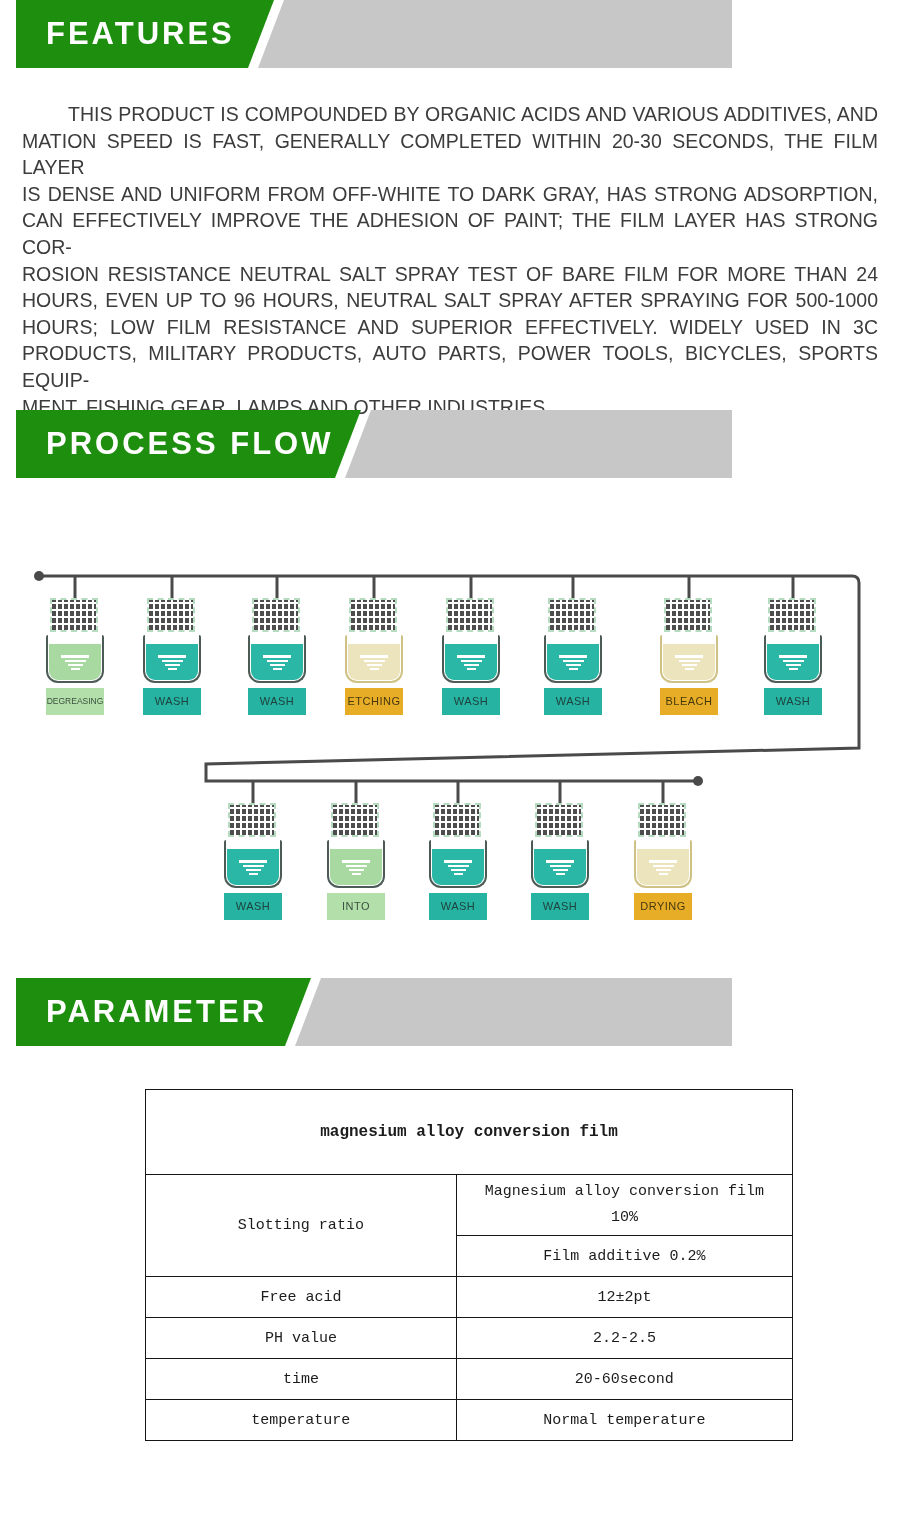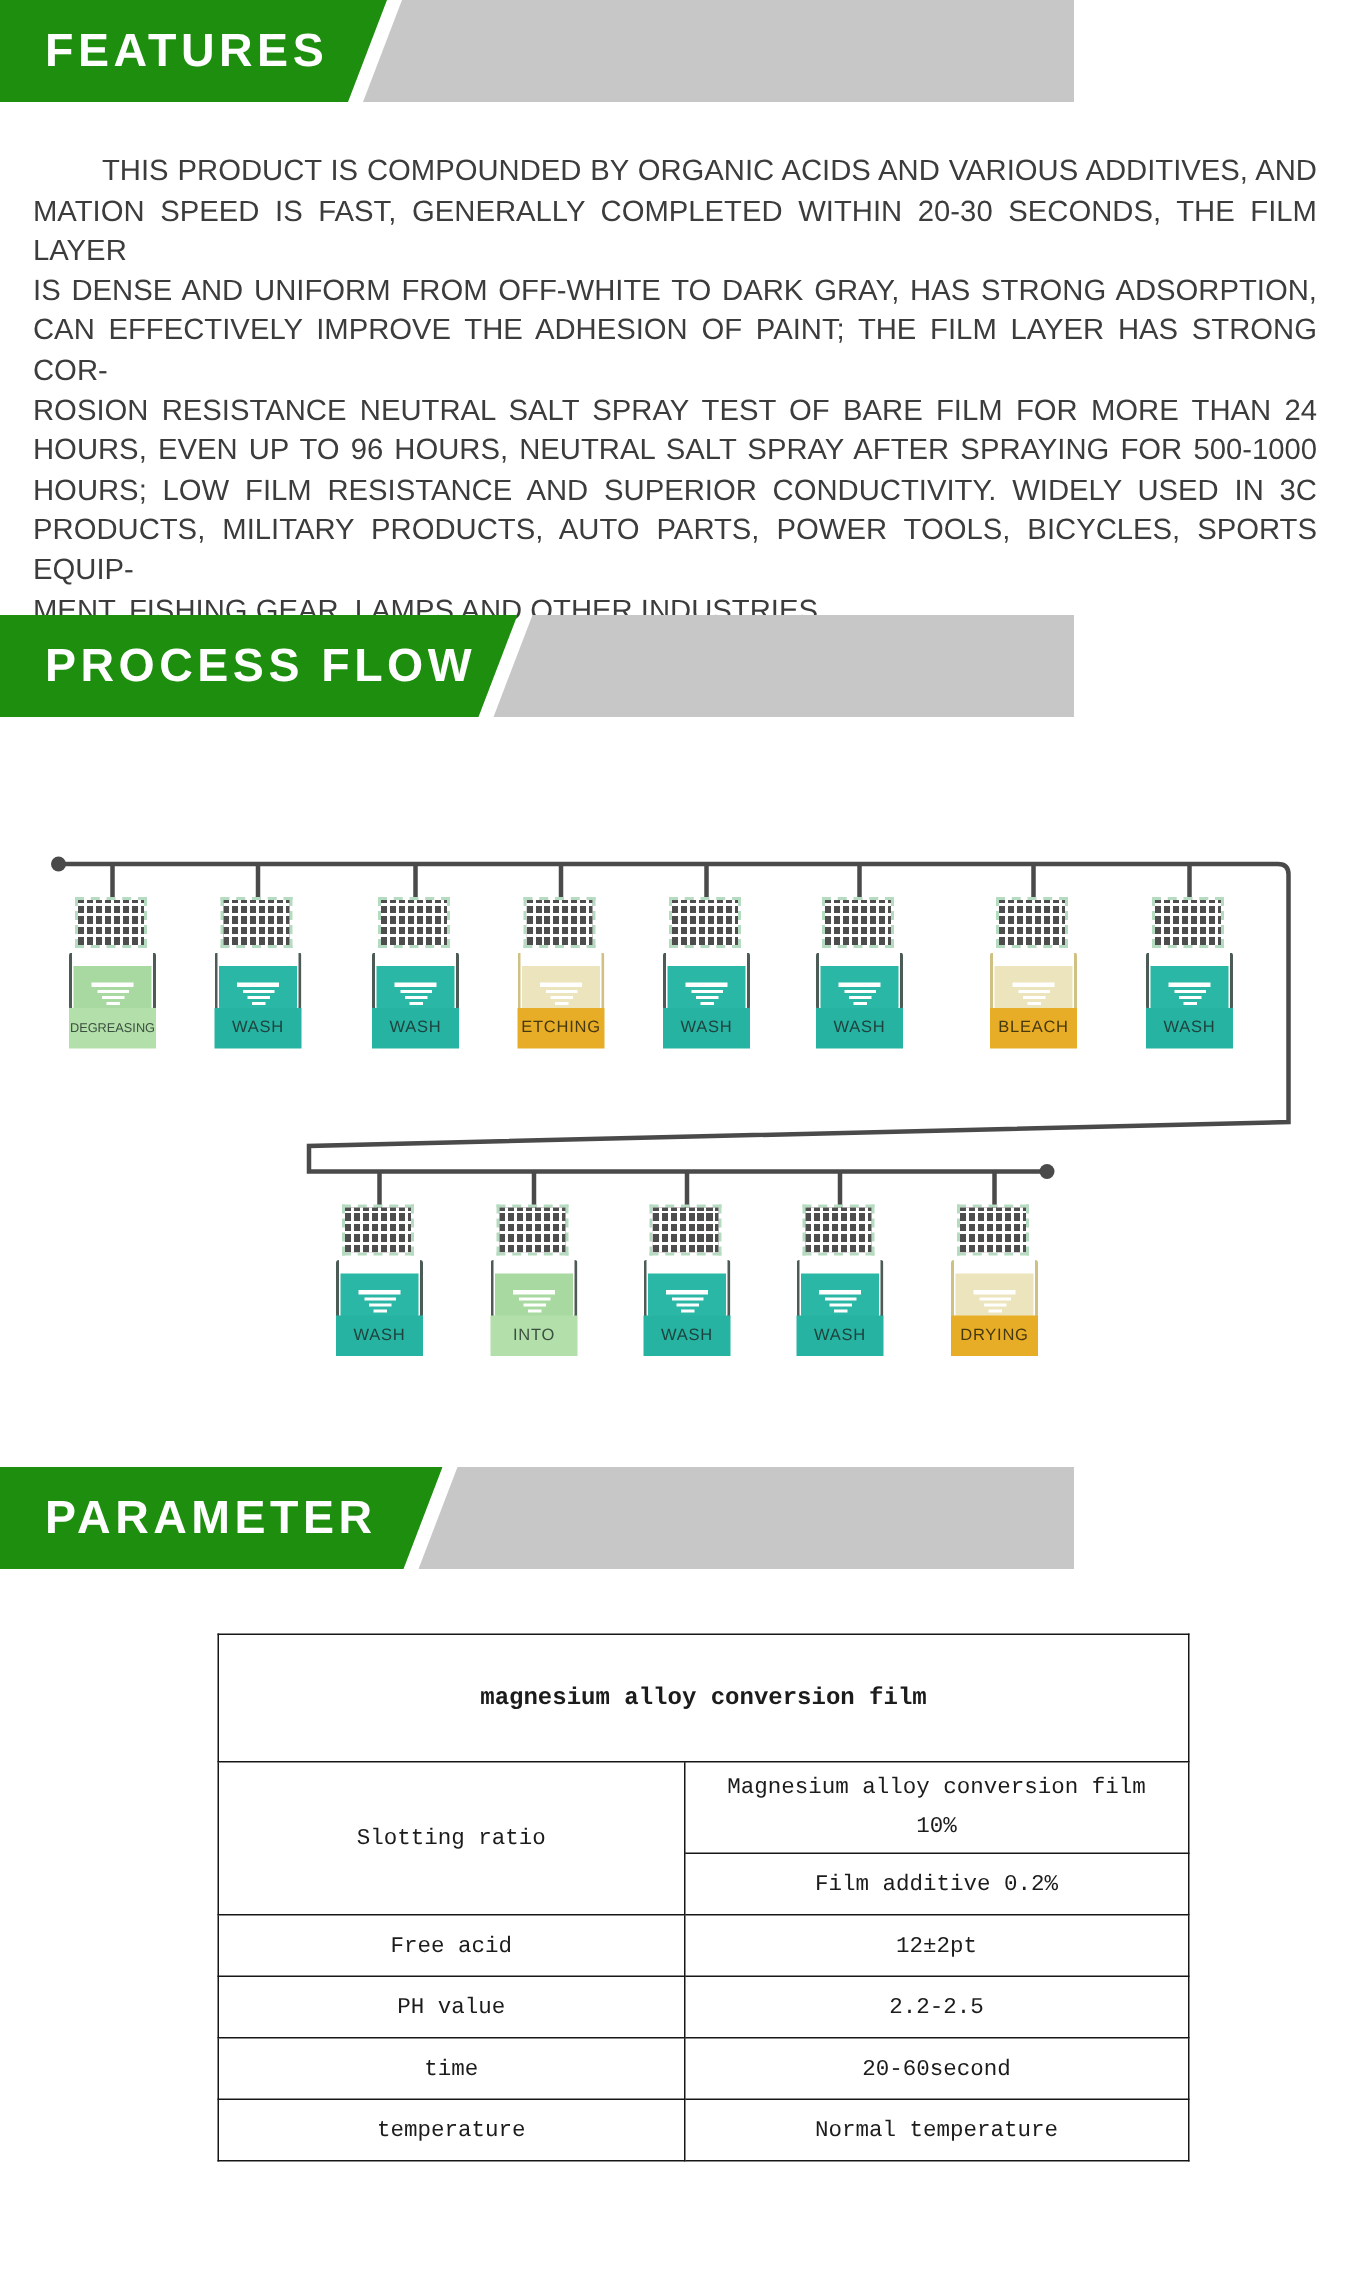--- a/index.html
+++ b/index.html
@@ -1,20 +1,20 @@
 <!DOCTYPE html>
 <html><head>
 <meta charset="utf-8">
 <style>
   html,body{margin:0;padding:0;background:#fff;}
   #page{position:relative;width:900px;height:1518px;background:#fff;overflow:hidden;
         font-family:"Liberation Sans","DejaVu Sans",sans-serif;}
 
   
-  .banner{position:absolute;left:0;width:716px;height:68px;}
+  .banner{position:absolute;left:16px;width:716px;height:68px;}
   .b-gray{position:absolute;inset:0;background:#c7c7c7;}
   .b-green{position:absolute;inset:0;background:#1e8e0f;}
   .b-title{position:absolute;left:30px;top:0;height:68px;line-height:68px;
            color:#fff;font-size:31px;font-weight:700;letter-spacing:3px;}
   .banner-features{top:0;}
   .banner-features .b-green{clip-path:polygon(0 0,258px 0,232px 68px,0 68px);}
   .banner-features .b-gray{clip-path:polygon(268px 0,900px 0,900px 68px,242px 68px);}
   .banner-process{top:410px;}
   .banner-process .b-green{clip-path:polygon(0 0,345px 0,319px 68px,0 68px);}
   .banner-process .b-gray{clip-path:polygon(355px 0,900px 0,900px 68px,329px 68px);}
@@ -44,21 +44,21 @@
         border:2px solid var(--outline);border-top:none;
         border-radius:2px 2px 12px 12px;background:#fff;}
   .liquid{position:absolute;left:1px;right:1px;top:9px;bottom:1px;
           border-radius:0 0 9px 9px;background:var(--liq);
           display:flex;align-items:center;justify-content:center;}
   .stack{width:28px;height:15px;background:
      linear-gradient(#fff,#fff) 50% 0/28px 3px no-repeat,
      linear-gradient(#fff,#fff) 50% 5px/21px 2px no-repeat,
      linear-gradient(#fff,#fff) 50% 9px/15px 2px no-repeat,
      linear-gradient(#fff,#fff) 50% 13px/9px 2px no-repeat;}
-  .t-label{position:absolute;left:0;top:74px;width:58px;height:27px;
+  .t-label{position:absolute;left:0;top:90px;width:58px;height:27px;
            background:var(--lab);color:var(--labtext);
            font-size:11px;letter-spacing:.5px;text-align:center;line-height:27px;}
   .t-label.long{font-size:8.5px;letter-spacing:0;}
   .teal{--liq:#2bb7a6;--lab:#26b3a2;--labtext:#1e423d;--outline:#4c5b55;}
   .green{--liq:#a7d9a1;--lab:#b3e0aa;--labtext:#3c5040;--outline:#4c5b55;}
   .cream{--liq:#ece4bc;--lab:#e7ad27;--labtext:#46380f;--outline:#cfc183;}
 
   
   .param-table{position:absolute;left:145px;top:1089px;width:648px;
                border-collapse:collapse;color:#1c1c1c;
@@ -82,21 +82,21 @@
     <div class="b-title">FEATURES</div>
   </div>
 
   <div class="features-text">
     <div class="para-line">THIS PRODUCT IS COMPOUNDED BY ORGANIC ACIDS AND VARIOUS ADDITIVES, AND</div>
     <div class="para-line">MATION SPEED IS FAST, GENERALLY COMPLETED WITHIN 20-30 SECONDS, THE FILM LAYER</div>
     <div class="para-line">IS DENSE AND UNIFORM FROM OFF-WHITE TO DARK GRAY, HAS STRONG ADSORPTION,</div>
     <div class="para-line">CAN EFFECTIVELY IMPROVE THE ADHESION OF PAINT; THE FILM LAYER HAS STRONG COR-</div>
     <div class="para-line">ROSION RESISTANCE NEUTRAL SALT SPRAY TEST OF BARE FILM FOR MORE THAN 24</div>
     <div class="para-line">HOURS, EVEN UP TO 96 HOURS, NEUTRAL SALT SPRAY AFTER SPRAYING FOR 500-1000</div>
-    <div class="para-line">HOURS; LOW FILM RESISTANCE AND SUPERIOR CONDUCTIVITY. WIDELY USED IN 3C</div>
+    <div class="para-line">HOURS; LOW FILM RESISTANCE AND SUPERIOR EFFECTIVELY. WIDELY USED IN 3C</div>
     <div class="para-line">PRODUCTS, MILITARY PRODUCTS, AUTO PARTS, POWER TOOLS, BICYCLES, SPORTS EQUIP-</div>
     <div class="para-line">MENT, FISHING GEAR, LAMPS AND OTHER INDUSTRIES.</div>
   </div>
 
   <div class="banner banner-process">
     <div class="b-gray"></div>
     <div class="b-green"></div>
     <div class="b-title">PROCESS FLOW</div>
   </div>
 

